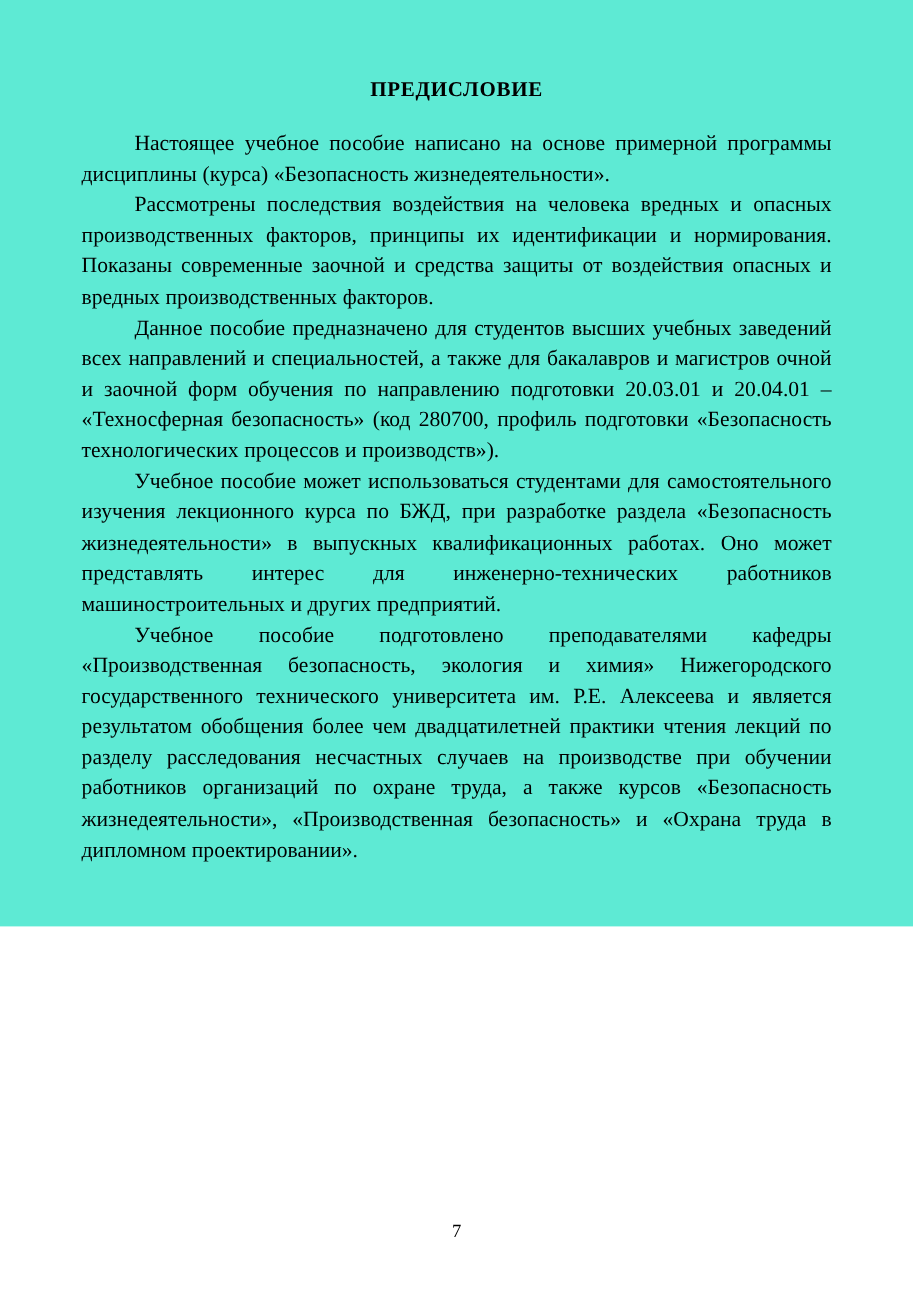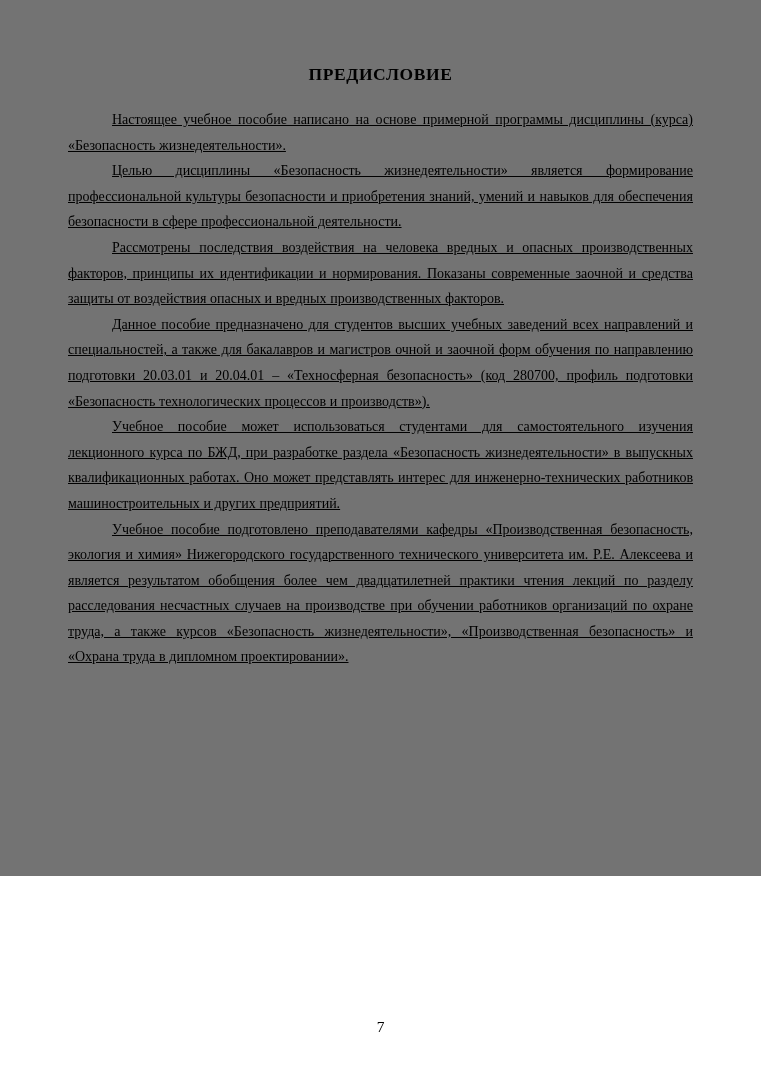--- a/index.html
+++ b/index.html
@@ -13,63 +13,61 @@
     position: relative;
     font-family: "Liberation Serif", serif;
     color: #000000;
     overflow: hidden;
   }
   .page {
     position: absolute;
     left: 0;
     top: 0;
     width: 761px;
-    height: 876px;
-    background: #737373;
+    height: 772px;
+    background: #5eead4;
   }
   .content {
     position: absolute;
     left: 68px;
     top: 64px;
     width: 625px;
   }
   .doc-title {
     text-align: center;
     font-weight: bold;
     font-size: 17.5px;
     letter-spacing: 0.6px;
     margin: 0 0 22px 0;
   }
   .para {
     margin: 0;
     text-align: justify;
     text-indent: 44px;
-    font-size: 14px;
+    font-size: 18px;
     line-height: 25.6px;
     word-spacing: 0.2px;
     -webkit-hyphens: manual;
     hyphens: manual;
-    text-decoration: underline;
   }
   .page-number {
     position: absolute;
     left: 0;
     top: 1018px;
     width: 761px;
     text-align: center;
     font-size: 15.5px;
   }
 </style>
 </head>
 <body>
 
 <div class="page">
   <div class="content">
     <h1 class="doc-title">ПРЕДИСЛОВИЕ</h1>
     <p class="para">Настоящее учебное пособие написано на основе примерной программы дисциплины (курса) «Безопасность жизнедеятельности».</p>
-    <p class="para">Целью дисциплины «Безопасность жизнедеятельности» является формирование профессиональной культуры безопасности и приобретения знаний, умений и навыков для обеспечения безопасности в сфере профессиональной деятельности.</p>
     <p class="para">Рассмотрены последствия воздействия на человека вредных и опасных производственных факторов, принципы их идентификации и нормирования. Показаны современные заочной и средства защиты от воздействия опасных и вредных производственных факторов.</p>
     <p class="para">Данное пособие предназначено для студентов высших учебных заведений всех направлений и специальностей, а также для бакалавров и магистров очной и заочной форм обучения по направлению подготовки 20.03.01 и 20.04.01 – «Техносферная безопасность» (код 280700, профиль подготовки «Безопасность технологических процессов и производств»).</p>
     <p class="para">Учебное пособие может использоваться студентами для самостоятельного изучения лекционного курса по БЖД, при разработке раздела «Безопасность жизнедеятельности» в выпускных квалификационных работах. Оно может представлять интерес для инженерно-технических работников машиностроительных и других предприятий.</p>
     <p class="para">Учебное пособие подготовлено преподавателями кафедры «Производственная безопасность, экология и химия» Нижегородского государственного технического университета им. Р.Е. Алексеева и является результатом обобщения более чем двадцатилетней практики чтения лекций по разделу расследования несчастных случаев на производстве при обучении работников организаций по охране труда, а также курсов «Безопасность жизнедеятельности», «Производственная безопасность» и «Охрана труда в дипломном проектировании».</p>
   </div>
   <div class="page-number">7</div>
 </div>
 
 </body></html>

